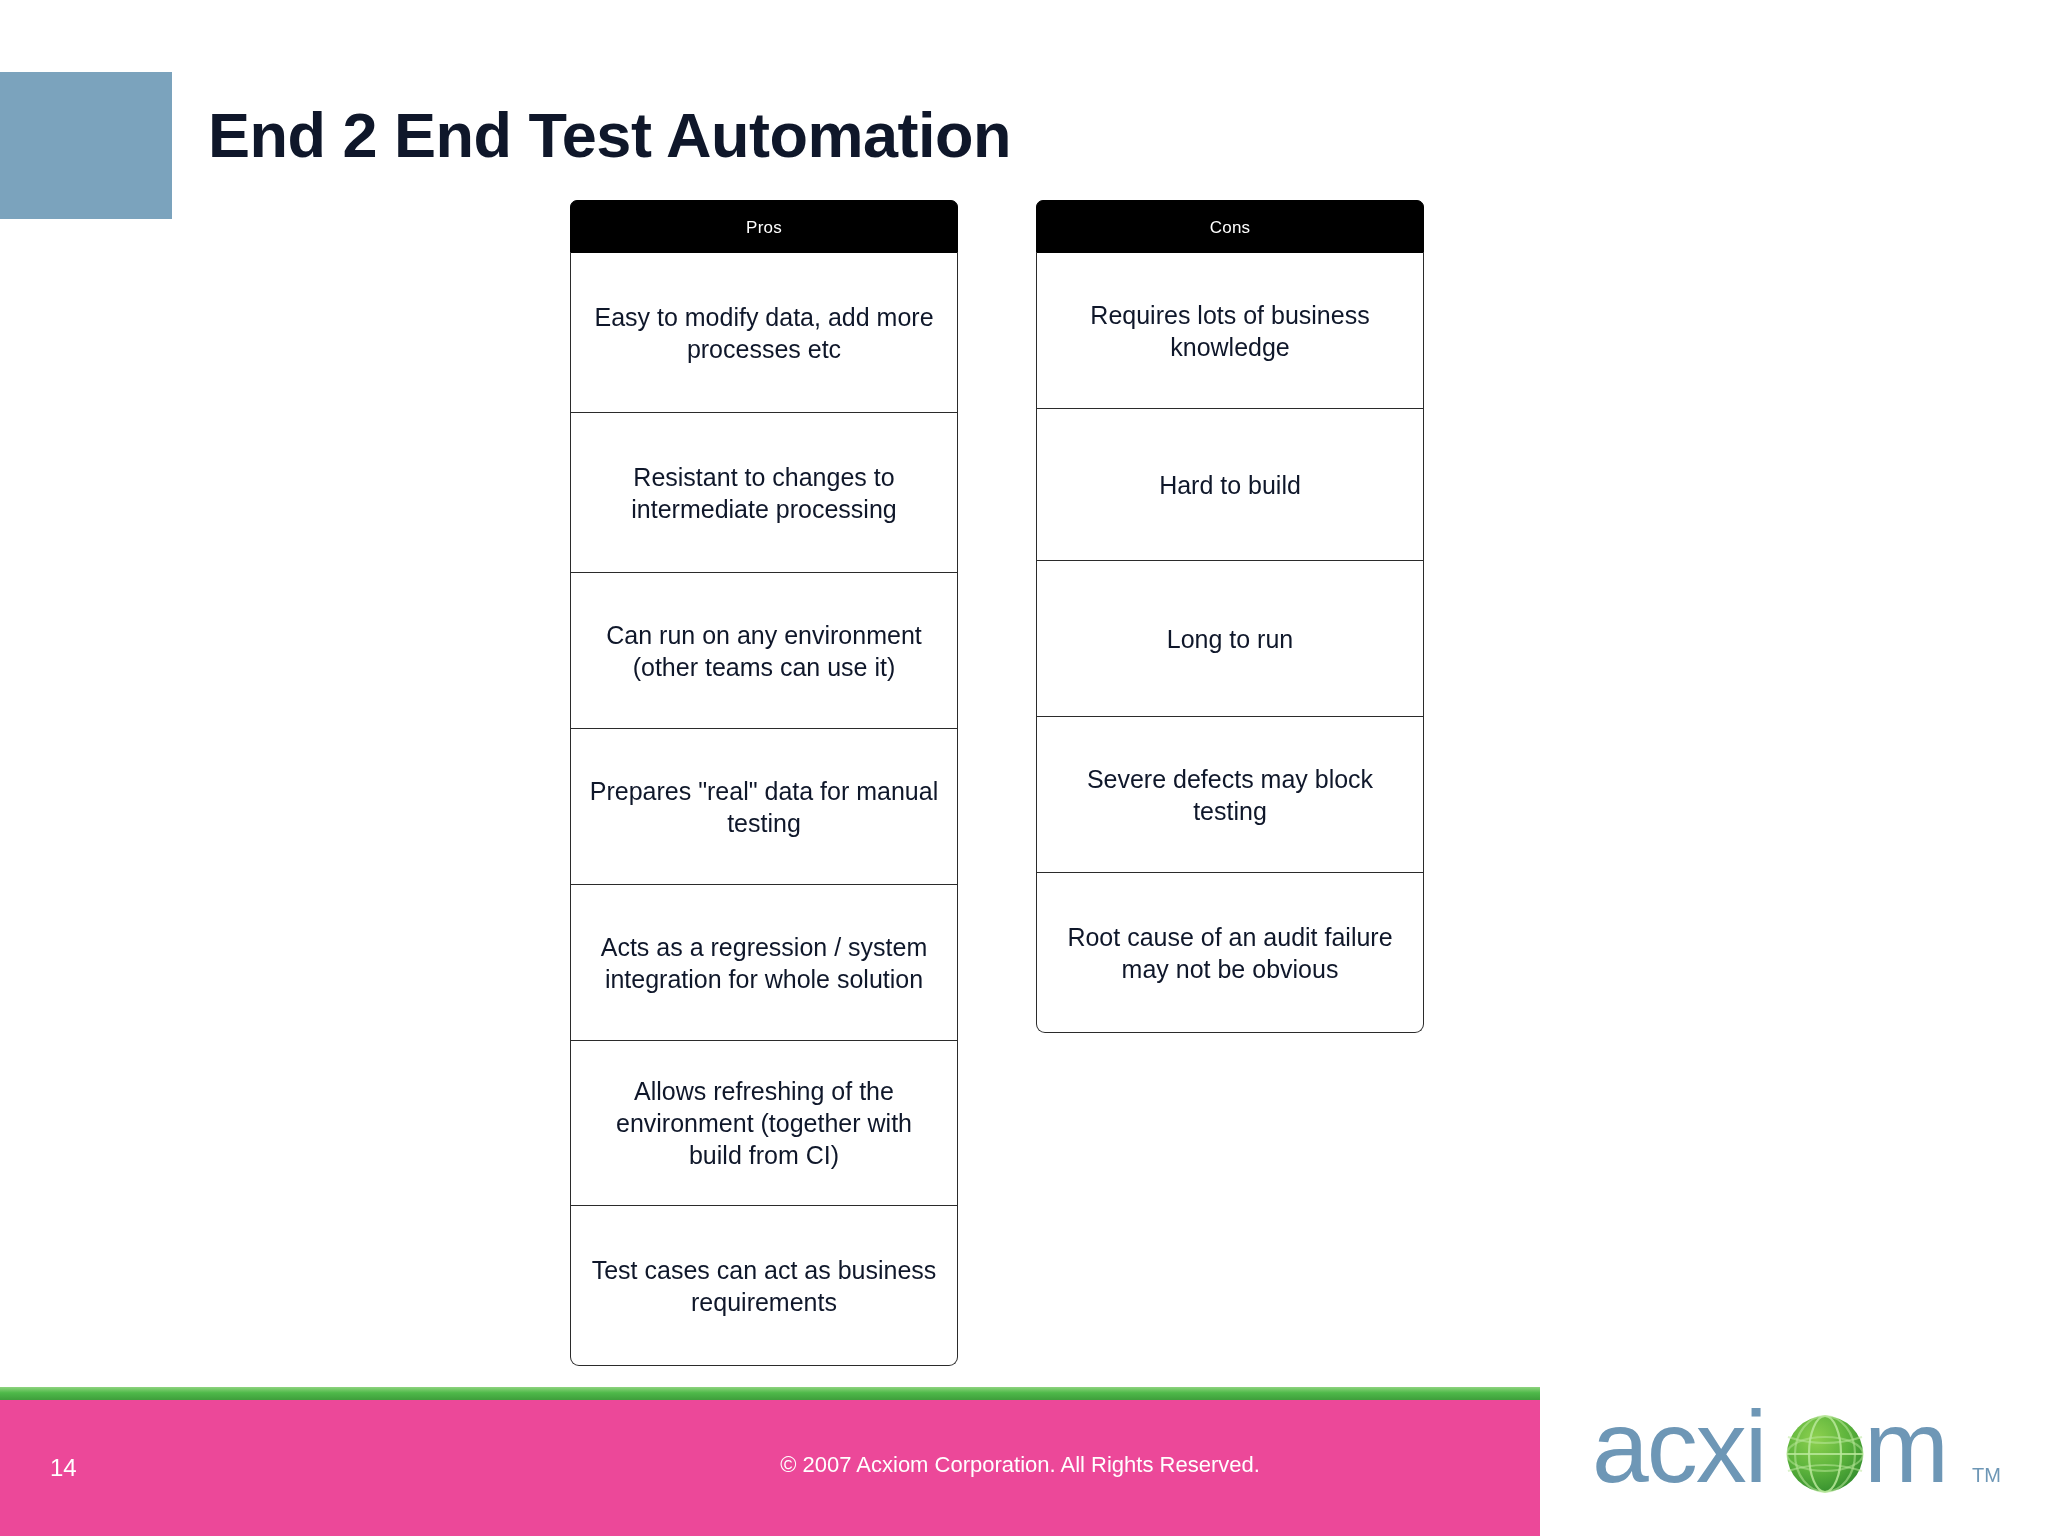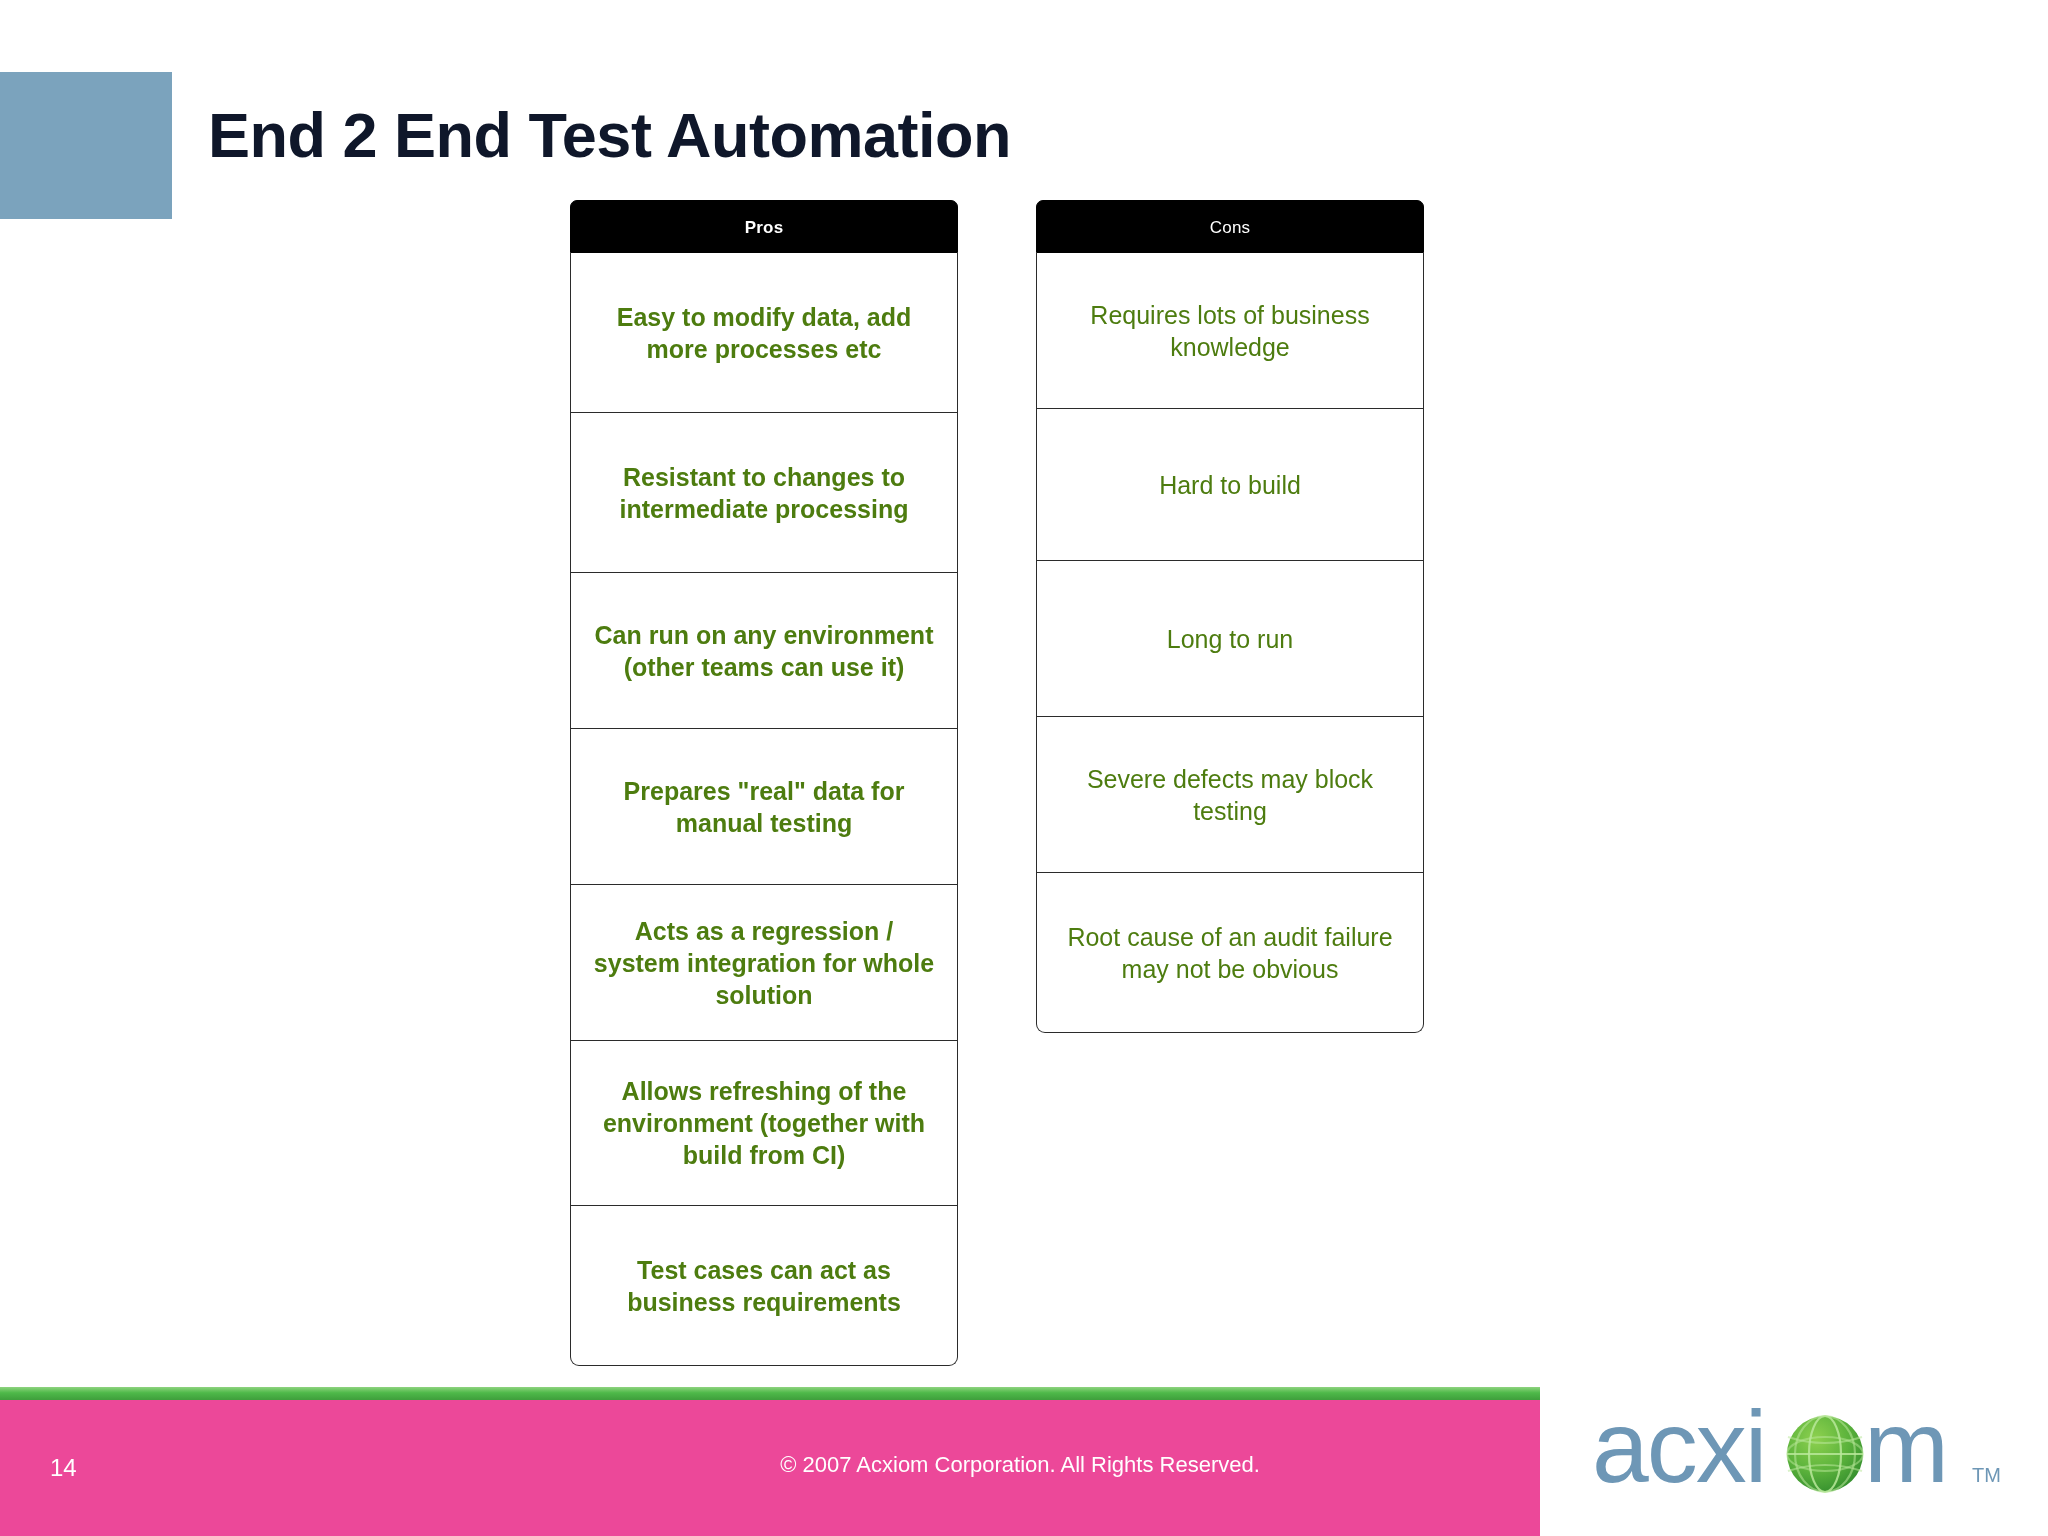--- a/index.html
+++ b/index.html
@@ -49,21 +49,21 @@
     position: absolute;
     left: 570px;
     top: 200px;
     width: 900px;
   }
   .col {
     position: absolute;
     top: 0;
     width: 388px;
   }
-  .col-pros { left: 0; font-weight: bold; }
+  .col-pros { left: 0; }
   .col-cons { left: 466px; }
 
   .col-header {
     background: #000000;
     color: #ffffff;
     font-size: 17px;
     text-align: center;
     padding: 16px 0 17px 0;
     border-radius: 7px 7px 0 0;
     border: 1px solid #000000;
@@ -75,21 +75,21 @@
 
   .cell {
     background: #ffffff;
     border: 1.6px solid #2b2b2b;
     border-top: none;
     box-sizing: border-box;
     display: flex;
     align-items: center;
     justify-content: center;
     text-align: center;
-    color: #4d7c0f;
+    color: #0f172a;
     font-size: 25px;
     line-height: 32px;
     padding: 8px 18px;
   }
   .cell:first-of-type { border-top: 1.6px solid #2b2b2b; }
   .cell.last { border-radius: 0 0 9px 9px; }
 
   .h-150 { height: 152px; }
   .h-155 { height: 156px; }
   .h-160 { height: 160px; }

